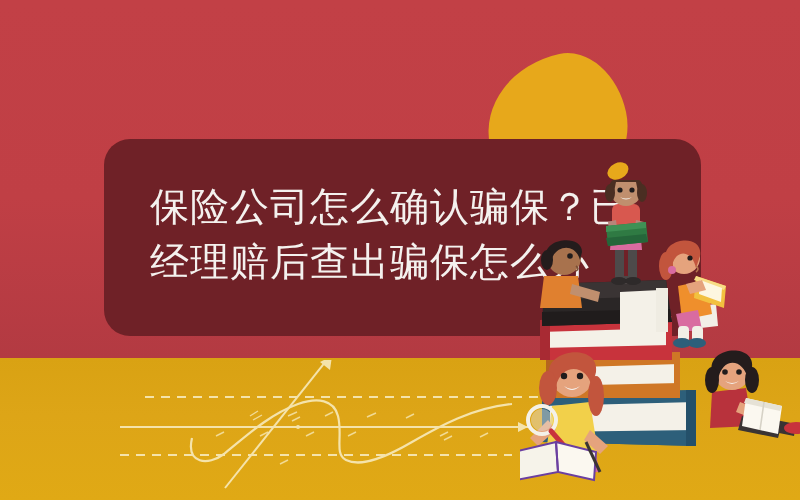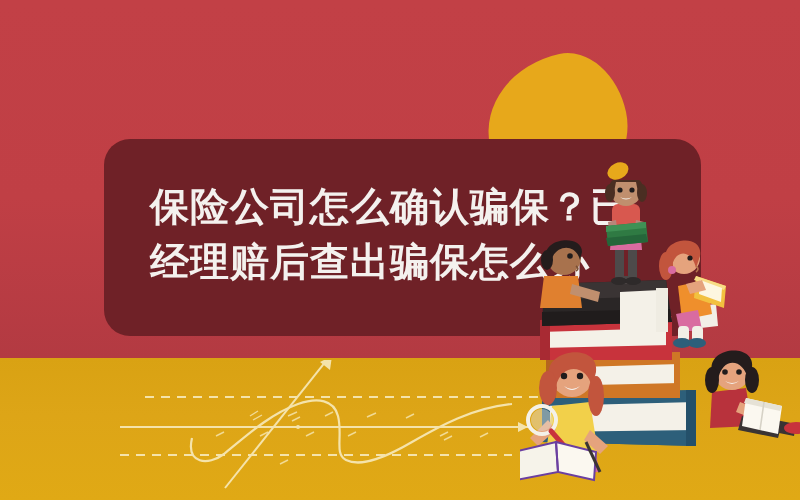--- a/index.html
+++ b/index.html
@@ -40,21 +40,21 @@
   
   .title-card {
     position:absolute; left:104px; top:139px; width:597px; height:197px;
     background:#6f2127;
     border-radius:26px;
   }
   .title-card .title-line {
     position:absolute; left:46px;
     color:#f4f1ee;
     font-size:39px;
-    font-weight:700;
+    font-weight:400;
     letter-spacing:1px;
     white-space:nowrap;
     line-height:1;
   }
   .title-line-1 { top:48px; }
   .title-line-2 { top:103px; }
 
   
   .math-graph { position:absolute; left:120px; top:360px; width:420px; height:130px; }
 

